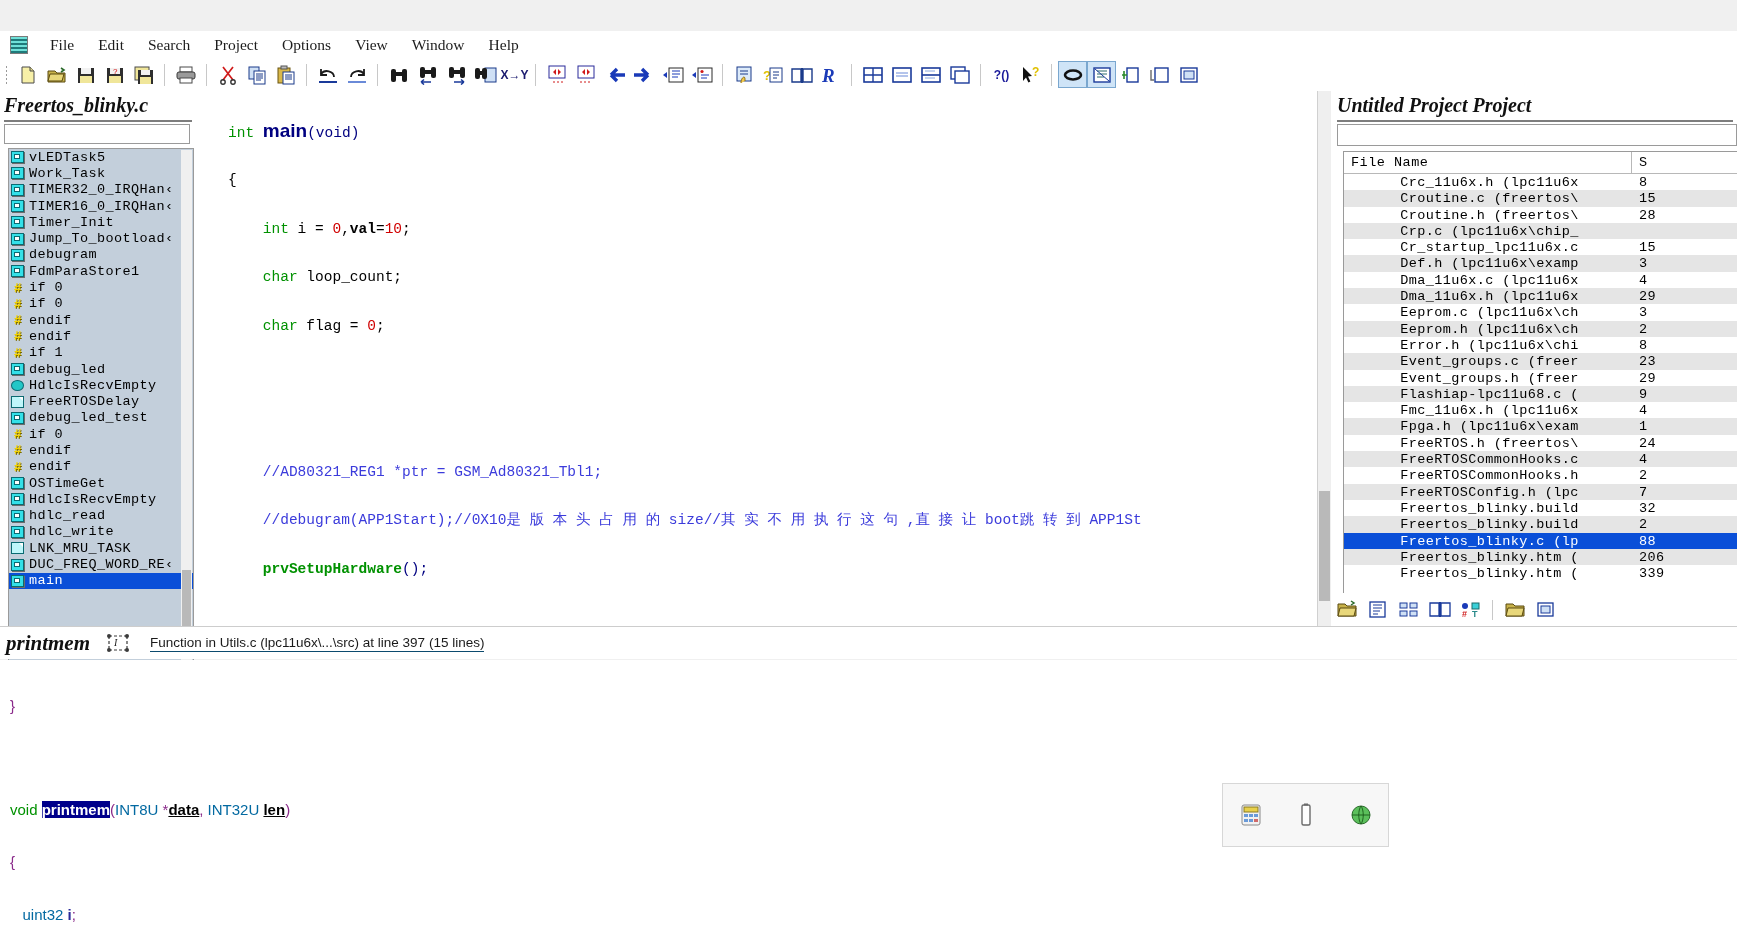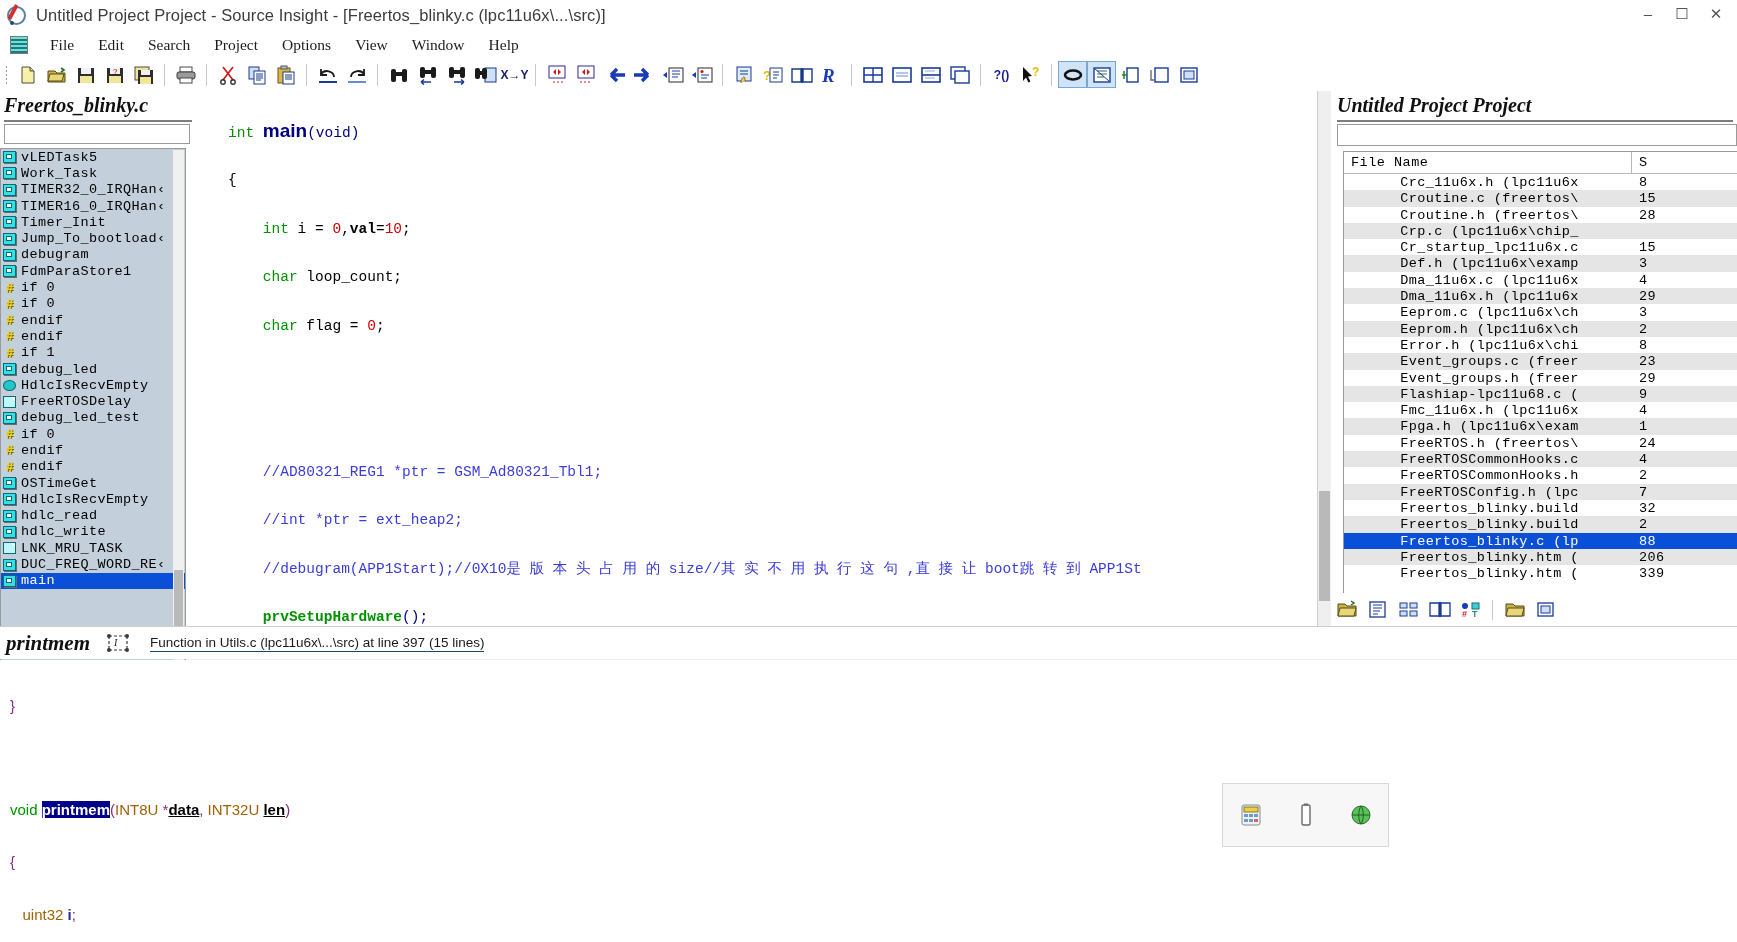--- a/index.html
+++ b/index.html
@@ -93,21 +93,21 @@
     position:absolute;left:4px;top:3px;width:188px;height:26px;
     font-family:"Liberation Serif",serif;font-style:italic;font-weight:bold;
     font-size:20px;color:#101010;border-bottom:2px solid #7d7d7d;
     white-space:nowrap;overflow:hidden;
   }
   .sym-search{
     position:absolute;left:4px;top:33px;width:186px;height:20px;
     background:#ffffff;border:1px solid #9a9a9a;box-sizing:border-box;
   }
   .sym-list{
-    position:absolute;left:0;top:57px;width:186px;height:540px;
+    position:absolute;left:8px;top:57px;width:186px;height:540px;
     background:#c3cfdb;border:1px solid #9a9a9a;box-sizing:border-box;overflow:hidden;
   }
   .sym-row{height:16.3px;display:flex;align-items:center;padding-left:2px;white-space:nowrap;}
   .sym-row.sel{background:#0a4fd8;}
   .sym-row.sel .sym-label{color:#ffffff;}
   .sym-label{
     font-family:"Liberation Mono",monospace;font-size:13.5px;color:#000;
     letter-spacing:0.4px;margin-left:5px;
   }
   .ico{width:13px;height:12px;flex:none;position:relative;}
@@ -238,48 +238,35 @@
     position:absolute;left:0;top:660px;width:1737px;height:282px;background:#ffffff;overflow:hidden;
   }
   .ctxcode .code2{
     position:absolute;left:10px;top:2px;white-space:pre;
     font-family:"Liberation Sans",sans-serif;font-size:15px;line-height:17.4px;
   }
   .ctxcode .ln{height:17.4px;}
   .hl{background:#00008b;color:#ffffff;font-weight:bold;}
   .b{font-weight:bold;}
   .u{text-decoration:underline;}
-  .tealv{color:#a16207;}
+  .tealv{color:#0369a1;}
   .purple{color:#8a2a8a;}
 
   
   .tray{
     position:absolute;left:1222px;top:783px;width:165px;height:62px;background:#f7f7f7;
     border:1px solid #d7d7d7;display:flex;align-items:center;justify-content:space-around;
   }
   .tray .ti{width:34px;height:34px;display:flex;align-items:center;justify-content:center;}
 </style>
 </head>
 <body>
 
 <div class="app">
 
-  <div class="titlebar">
-    <div class="title-icon">
-      <div class="circle"></div>
-      <div class="pen"></div>
-      <div class="eyes"><i></i><i></i></div>
-    </div>
-    <div class="title-text">Untitled Project Project - Source Insight - [Freertos_blinky.c (lpc11u6x\...\src)]</div>
-    <div class="win-buttons">
-      <span>–</span>
-      <span>☐</span>
-      <span>✕</span>
-    </div>
-  </div>
 
   <div class="menubar">
     <div class="menu-appicon"></div>
     <div class="mi">File</div>
     <div class="mi">Edit</div>
     <div class="mi">Search</div>
     <div class="mi">Project</div>
     <div class="mi">Options</div>
     <div class="mi">View</div>
     <div class="mi">Window</div>
@@ -711,21 +698,20 @@
   <div class="editor">
     <div class="code">
       <div class="ln"><span class="k">int </span><span class="mainsym">main</span><span class="kv">(void)</span></div>
       <div class="ln"><span class="fn">{</span></div>
       <div class="ln">    <span class="k">int</span> i = <span class="num">0</span>,<span style="font-weight:bold">val</span>=<span class="num">10</span>;</div>
       <div class="ln">    <span class="k">char</span> loop_count;</div>
       <div class="ln">    <span class="k">char</span> flag = <span class="num">0</span>;</div>
       <div class="ln"> </div>
       <div class="ln"> </div>
       <div class="ln">    <span class="cmt">//AD80321_REG1 *ptr = GSM_Ad80321_Tbl1;</span></div>
-      <div class="ln">    <span class="cmt">//int *ptr = ext_heap2;</span></div>
       <div class="ln">    <span class="cmt">//debugram(APP1Start);//0X10是 版 本 头 占 用 的 size//其 实 不 用 执 行 这 句 ,直 接 让 boot跳 转 到 APP1St</span></div>
       <div class="ln">    <span class="k" style="font-weight:bold">prvSetupHardware</span><span class="kv">();</span></div>
       
       
       
       
       
       
       
       

